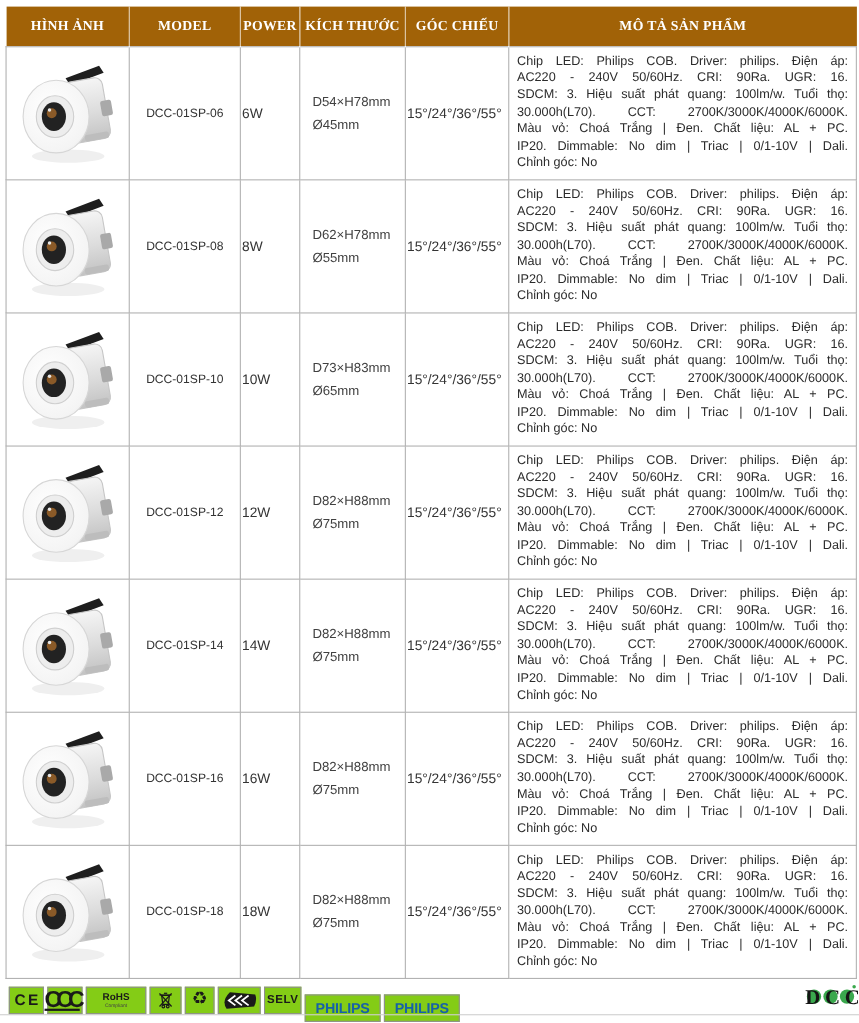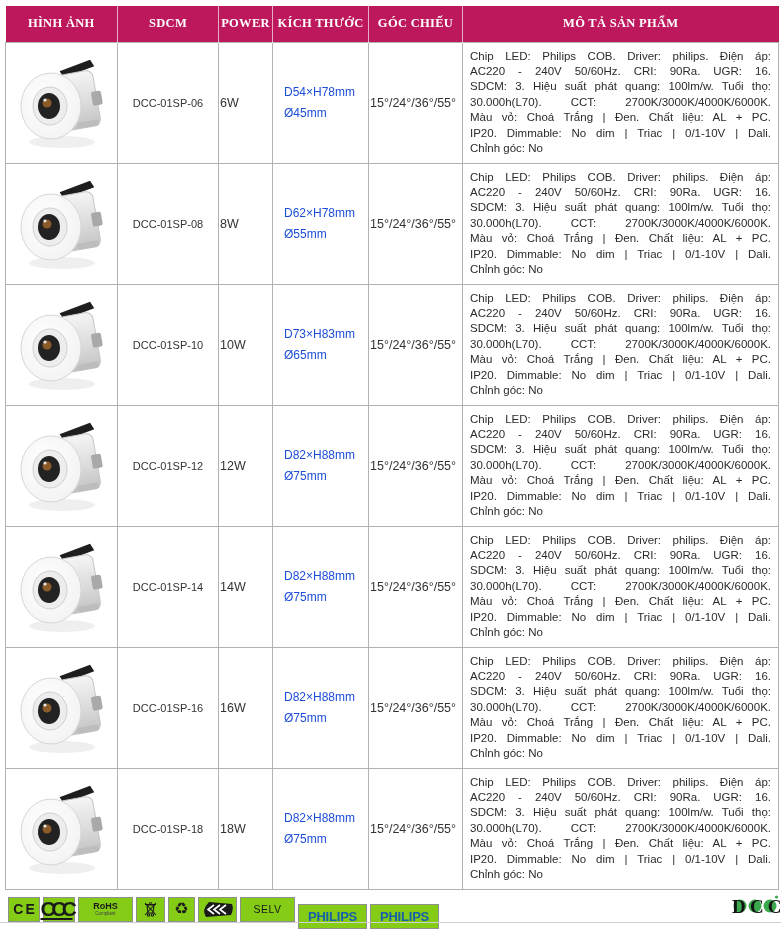--- a/index.html
+++ b/index.html
@@ -8,36 +8,36 @@
     width:781px; height:930px; background:#ffffff; position:relative;
     font-family:"Liberation Sans", sans-serif; color:#2b2b2b; overflow:hidden;
   }
 
   
   table.product-table {
     position:absolute; left:5px; top:6px; width:773px;
     border-collapse:collapse; table-layout:fixed;
   }
   thead th {
-    background:#be185d; color:#ffffff;
+    background:#a16207; color:#ffffff;
     font-family:"Liberation Serif", serif; font-weight:bold;
     font-size:12.5px; letter-spacing:.3px; height:36px;
     border-left:1px solid rgba(255,255,255,.65);
     text-align:center; vertical-align:middle; padding:0 2px;
   }
   thead th:first-child { border-left:none; }
   tbody td {
     border:1px solid #b2b2b2; height:121px; vertical-align:middle;
     background:#ffffff;
     margin-top:16px;
   }
   td.c-img   { text-align:center; }
   td.c-model { text-align:center; font-size:11px; color:#333; }
   td.c-power { text-align:left; font-size:12.5px; color:#333; }
-  td.c-size  { padding-left:11px; font-size:12px; color:#1d4ed8; }
+  td.c-size  { padding-left:11px; font-size:12px; color:#404040; }
   .size-l1   { margin-bottom:7px; }
   td.c-angle { text-align:left; font-size:12.5px; color:#333; padding:0 1px; }
   td.c-desc  { padding:3px 7px; font-size:11.5px; line-height:15.4px; color:#2b2b2b; }
   .dline.jline { text-align:justify; text-align-last:justify; }
   .dline.jlast { text-align:left; }
 
   svg.product-img { display:block; margin:0 auto; }
 
   
   .badges {
@@ -50,21 +50,21 @@
     color:#1a1a1a;
   }
   .badge-ce     { width:32px; font-weight:bold; font-size:14px; letter-spacing:2px; padding-left:2px; }
   .badge-ccc    { width:32px; font-weight:bold; font-size:21px; letter-spacing:-4.5px; padding-right:5px;text-decoration:underline; }
   .badge-rohs   { width:55px; }
   .badge-rohs .rohs-main { font-weight:bold; font-size:9px; line-height:9px; }
   .badge-rohs .rohs-sub  { font-size:4.5px; line-height:5px; color:#444; }
   .badge-weee   { width:29px; }
   .badge-recycle{ width:27px; font-size:16px; line-height:16px; }
   .badge-energy { width:39px; }
-  .badge-selv   { width:55px; font-size:10.5px; letter-spacing:.5px; }
+  .badge-selv   { width:34px; font-size:10.5px; letter-spacing:.5px;font-weight:bold; }
   .badge-philips{ width:69px; color:#1661a9; font-weight:bold; font-size:13px; letter-spacing:-.2px;margin-top:14px; }
 
   .brand-logo { position:absolute; right:1px; top:892px;text-align:right; }
 
   .bottom-rule {
     position:absolute; left:0; top:922px; width:781px; height:1px; background:#cfcfcf;
   }
 </style>
 </head>
 <body>
@@ -74,21 +74,21 @@
     <col style="width:112px">
       <col style="width:101px">
       <col style="width:54px">
     <col style="width:96px">
       <col style="width:94px">
       <col style="width:316px">
   </colgroup>
   <thead>
     <tr>
         <th>HÌNH ẢNH</th>
-        <th>SDCM</th>
+        <th>MODEL</th>
         <th>POWER</th>
         <th>KÍCH THƯỚC</th>
         <th>GÓC CHIẾU</th>
         <th>MÔ TẢ SẢN PHẨM</th>
       </tr>
   </thead>
   <tbody>
       <tr>
     <td class="c-img">
       <svg class="product-img" width="98" height="108" viewBox="0 0 98 108">

